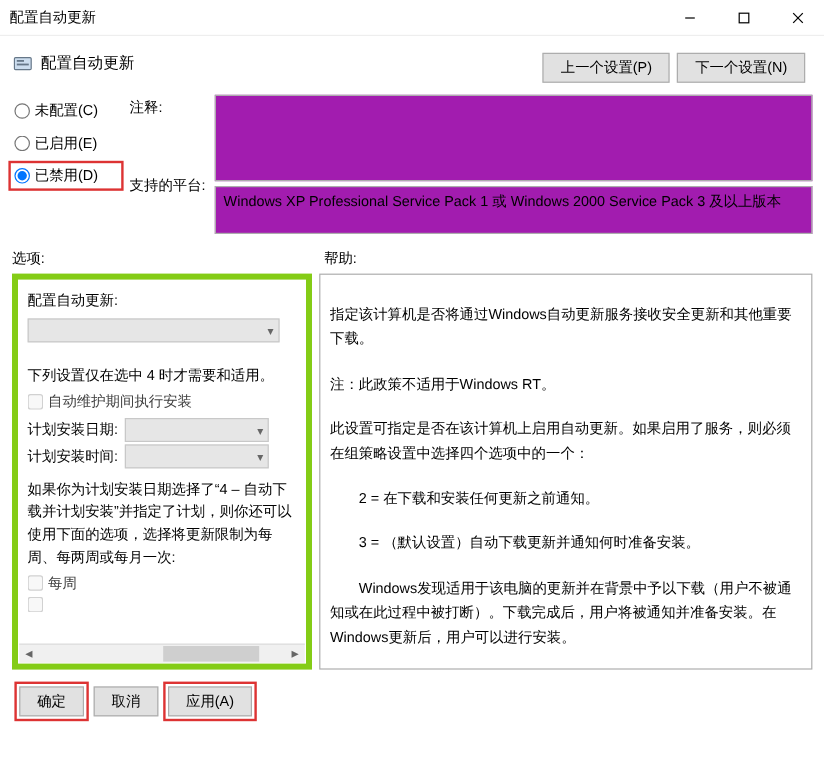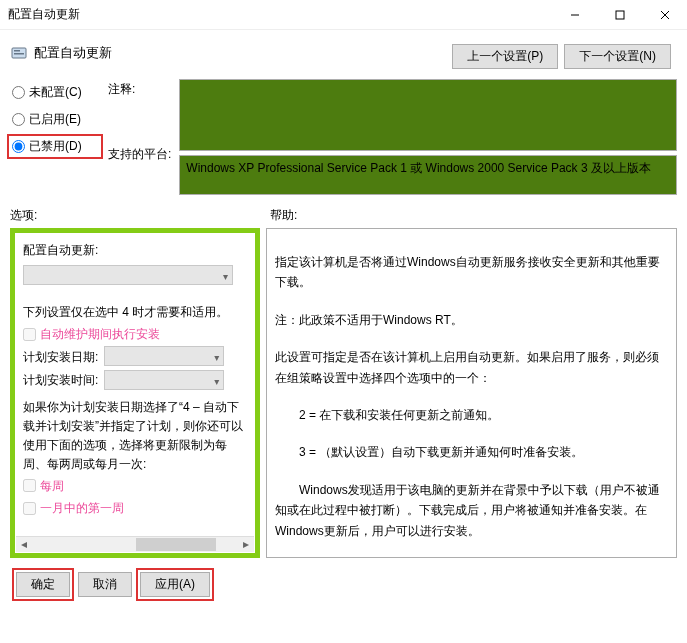--- a/index.html
+++ b/index.html
@@ -87,21 +87,21 @@
     text-align: left;
   }
   .box-col {
     flex: 1;
     display: flex;
     flex-direction: column;
     gap: 4px;
   }
   .sunk-box {
     border: 1px solid #adadad;
-    background: #4d7c0f;
+    background: #a21caf;
     overflow: auto;
     padding: 3px 6px;
     line-height: 1.5;
   }
   .comment-box { height: 72px; }
   .platform-box { height: 40px; }
   
   .mid-labels {
     display: flex;
     padding: 8px 10px 4px 10px;
@@ -131,21 +131,21 @@
     border: 1px solid #c8c8c8;
     display: inline-block;
     position: relative;
   }
   .combo::after {
     content: "▾"; position: absolute; right: 4px; top: 1px; font-size: 10px; color: #666;
   }
   .combo.small { width: 120px; }
   .chk-row { display: flex; align-items: center; gap: 4px; color: #888; }
   .chk-row input[type=checkbox] { margin: 0; }
-  .disabled-text { color: #ec4899; }
+  .disabled-text { color: #404040; }
   .help-pane {
     flex: 1;
     border: 1px solid #adadad;
     padding: 6px 8px;
     overflow-y: scroll;
     line-height: 1.7;
   }
   .help-pane p { margin-bottom: 10px; margin-top: 17px; }
   
   .footer {
@@ -249,37 +249,36 @@
 <div class="main-panes">
   <div class="options-pane" style="padding-bottom:22px;">
     <div class="heading">配置自动更新:</div>
     <div class="combo"></div>
     <div style="height:8px"></div>
     <div>下列设置仅在选中 4 时才需要和适用。</div>
     <div class="chk-row">
       <input type="checkbox" disabled="" style="">
       <span class="disabled-text">自动维护期间执行安装</span>
     </div>
-    <div style="display:flex;align-items:flex-start;gap:6px">
+    <div style="display:flex;align-items:center;gap:6px">
       <span>计划安装日期:</span>
       <span class="combo small"></span>
     </div>
     <div style="display:flex;align-items:center;gap:6px">
       <span>计划安装时间:</span>
       <span class="combo small"></span>
     </div>
     <div style="height:6px"></div>
     <div style="line-height:1.6">如果你为计划安装日期选择了“4 – 自动下载并计划安装”并指定了计划，则你还可以使用下面的选项，选择将更新限制为每周、每两周或每月一次:</div>
     <div class="chk-row">
       <input type="checkbox" disabled="" style="">
       <span class="disabled-text">每周</span>
     </div>
     <div class="chk-row">
       <input type="checkbox" disabled="" style="">
-      <span class="disabled-text">一月中的第一周</span>
     </div>
     <div class="hscroll">
       <span class="arrow l">◂</span>
       <span class="thumb"></span>
       <span class="arrow r">▸</span>
     </div>
   </div>
 
   <div class="help-pane">
     <p>指定该计算机是否将通过Windows自动更新服务接收安全更新和其他重要下载。</p>

